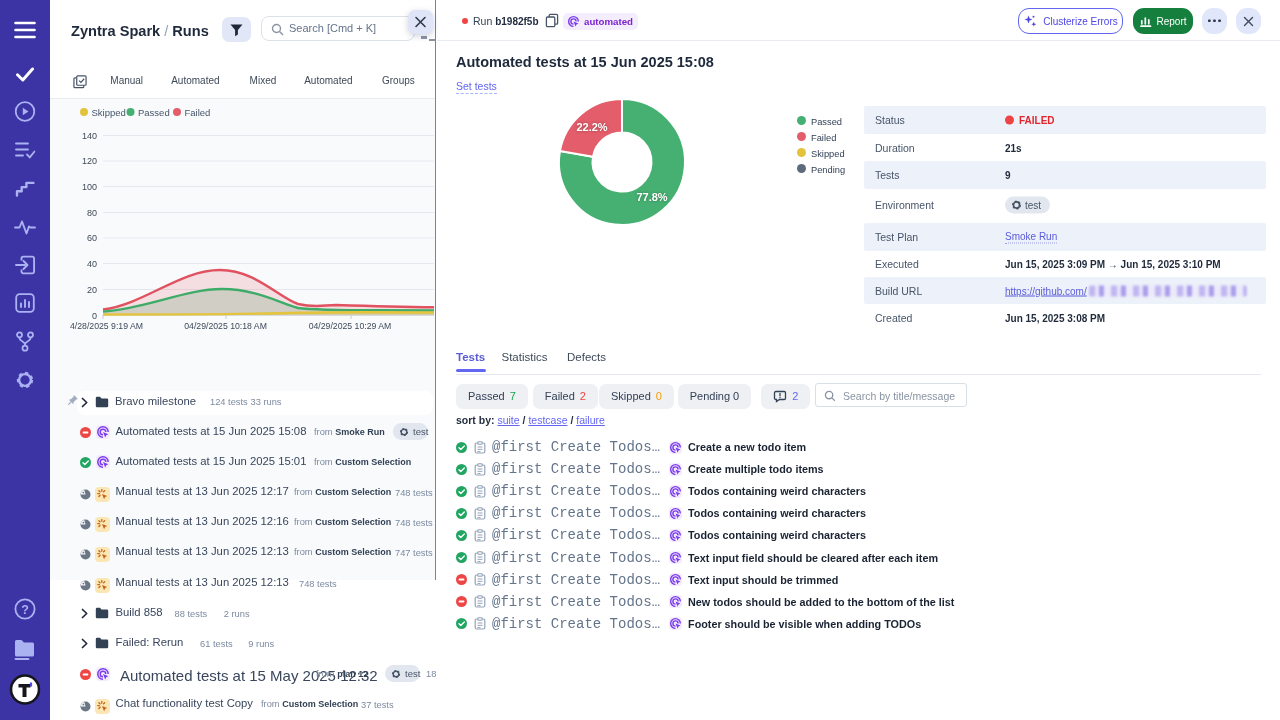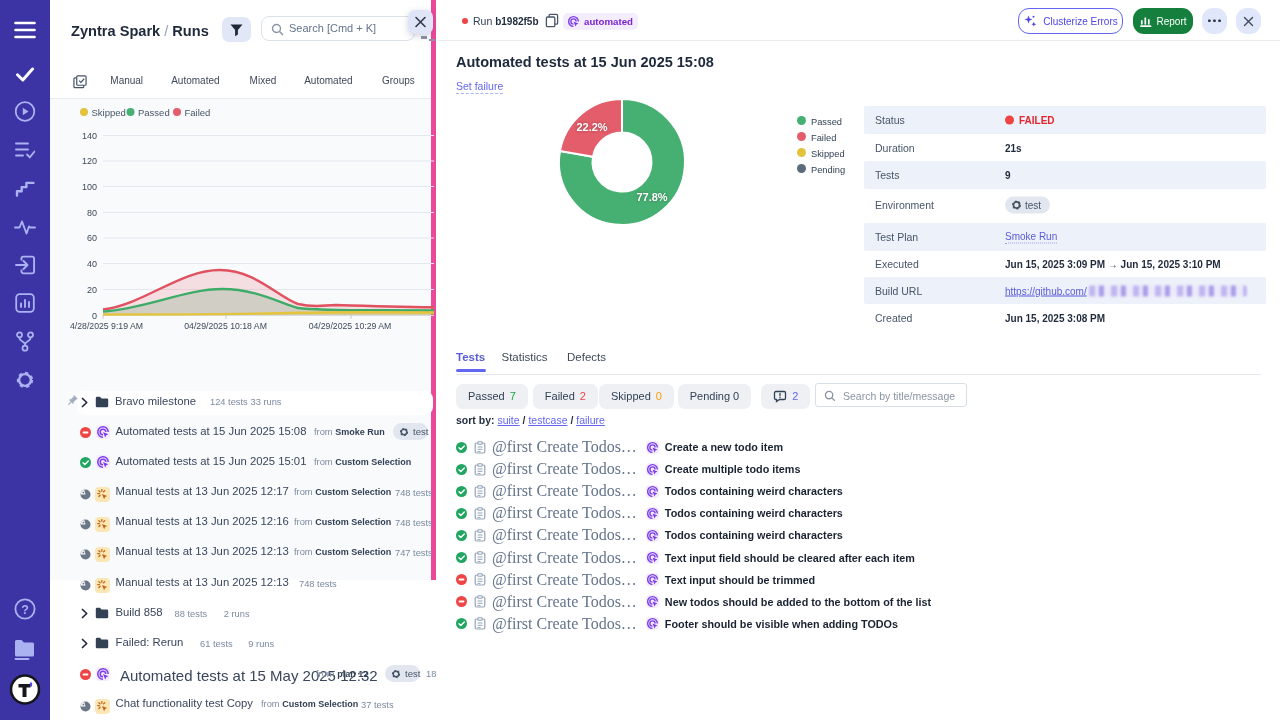--- a/index.html
+++ b/index.html
@@ -2,21 +2,21 @@
 <html><head><meta charset="utf-8">
 <style>
 *{margin:0;padding:0;box-sizing:border-box}
 html,body{width:1280px;height:720px;overflow:hidden;font-family:"Liberation Sans",sans-serif;background:#fff}
 .abs{position:absolute}
 #root{position:relative;width:1280px;height:720px}
 
 #sidebar{position:absolute;left:0;top:0;width:50px;height:720px;background:#3c34a4}
 #sidebar svg{position:absolute;left:50%;transform:translateX(-50%)}
 
-#lpanel{position:absolute;left:50px;top:0;width:386px;height:580px;background:#f8fafc;border-right:5px solid #ec4899}
+#lpanel{position:absolute;left:50px;top:0;width:386px;height:580px;background:#f8fafc;border-right:1px solid #ec4899}
 #lheader{position:absolute;left:0;top:0;width:100%;height:99px;background:#fff;border-bottom:1px solid #e8ecf1}
 .ttl{position:absolute;left:21px;top:23px;font-size:14.6px;font-weight:bold;color:#1e293b}
 .ttl .sl{color:#94a3b8;font-weight:400;padding:0 4px}
 #fbtn{position:absolute;left:172px;top:17px;width:29px;height:25px;background:#e2e7f8;border-radius:7px}
 #lsearch{position:absolute;left:211px;top:16px;width:154px;height:25px;background:#fff;border:1px solid #dbe1e9;border-radius:8px;font-size:11px;color:#64748b;line-height:23px;padding-left:27px}
 #xbtn{position:absolute;left:358px;top:10px;width:25px;height:24px;background:#dfe4f7;border-radius:7px;box-shadow:0 2px 6px rgba(70,70,120,.25);z-index:5}
 #xfrag{position:absolute;left:371px;top:36px;width:16px;height:5px;z-index:4}
 .ltabs{position:absolute;top:75px;font-size:10px;color:#3f4a59}
 .gray{color:#7c8aa0;font-size:9.3px}
 .pill{position:absolute;background:#e2e6ee;border-radius:9px;height:17px;line-height:17px;font-size:9.5px;color:#475569;padding:0 8px 0 20px}
@@ -29,21 +29,21 @@
 
 .trow{position:absolute;left:427px;width:402px;font-size:10.5px}
 .trow .lbl{position:absolute;left:11px;top:50%;transform:translateY(-50%);color:#475569}
 .trow .val{position:absolute;left:141px;top:50%;transform:translateY(-50%);color:#1e293b;white-space:nowrap;font-size:10px}
 .lite{background:#edf1f9;border-radius:2px}
 
 .mtab{font-size:11.5px;color:#3f4a59}
 .fpill{height:24.5px;background:#eef0f4;border-radius:7px;font-size:11px;color:#334155;display:flex;align-items:center;padding:0 12px;gap:5px;position:absolute;top:0}
 .link{color:#6366f1;text-decoration:underline}
 .trowtest{position:absolute;left:19px;height:22px;display:flex;align-items:center;white-space:nowrap}
-.mono{font-family:Liberation Serif, serif;font-size:16px;color:#64748b}
+.mono{font-family:Liberation Mono, monospace;font-size:14px;color:#64748b}
 .tname{font-size:10.8px;font-weight:bold;color:#1a2332}
 </style></head>
 <body>
 <div id="root">
 <div id="lpanel">
   <div id="lheader">
     <div class="ttl">Zyntra Spark<span class="sl">/</span>Runs</div>
     <div id="fbtn"><svg width="29" height="25" viewBox="0 0 29 25">
             <path d="M8.5 7.5 h12 l-4.6 5.4 v4.6 l-2.8 1.8 v-6.4 z" fill="#1f2937"></path>
           </svg></div>
@@ -403,21 +403,21 @@
             </g>
           </svg>
         </span>
     <span class="btn" style="left:799px;width:25px;background:#e1e7fa">
           <svg width="11" height="11" viewBox="0 0 11 11">
             <path d="M1.5 1.5 L9.5 9.5 M9.5 1.5 L1.5 9.5" stroke="#3f4a5a" stroke-width="1.4" stroke-linecap="round"></path>
           </svg>
         </span>
   </div>
   <h1>Automated tests at 15 Jun 2025 15:08</h1>
-  <div id="setlabels">Set failure</div>
+  <div id="setlabels">Set tests</div>
   <div id="donutwrap">
     <svg class="abs" style="left:115px;top:92px" width="140" height="140" viewBox="0 0 140 140">
       <path d="M70.0 7.0 A63 63 0 1 1 7.97 58.97 L40.96 64.84 A29.5 29.5 0 1 0 70.0 40.5 Z" fill="#46b072" stroke="#fff" stroke-width="2"></path>
       <path d="M7.97 58.97 A63 63 0 0 1 70.0 7.0 L70.0 40.5 A29.5 29.5 0 0 0 40.96 64.84 Z" fill="#e35d6a" stroke="#fff" stroke-width="2"></path>
       <text x="40" y="38.5" font-size="11" font-weight="bold" fill="#fff" text-anchor="middle" style="text-shadow:0 0 3px rgba(0,0,0,.35)">22.2%</text>
       <text x="100" y="109" font-size="11" font-weight="bold" fill="#fff" text-anchor="middle" style="text-shadow:0 0 3px rgba(0,0,0,.35)">77.8%</text>
     </svg>
     <div class="abs" style="left:360px;top:113.5px;font-size:9.3px;color:#334155;line-height:16.2px">
       <div><span style="display:inline-block;width:9px;height:9px;border-radius:50%;background:#46b072;margin-right:5px"></span>Passed</div>
       <div><span style="display:inline-block;width:9px;height:9px;border-radius:50%;background:#e35d6a;margin-right:5px"></span>Failed</div>

